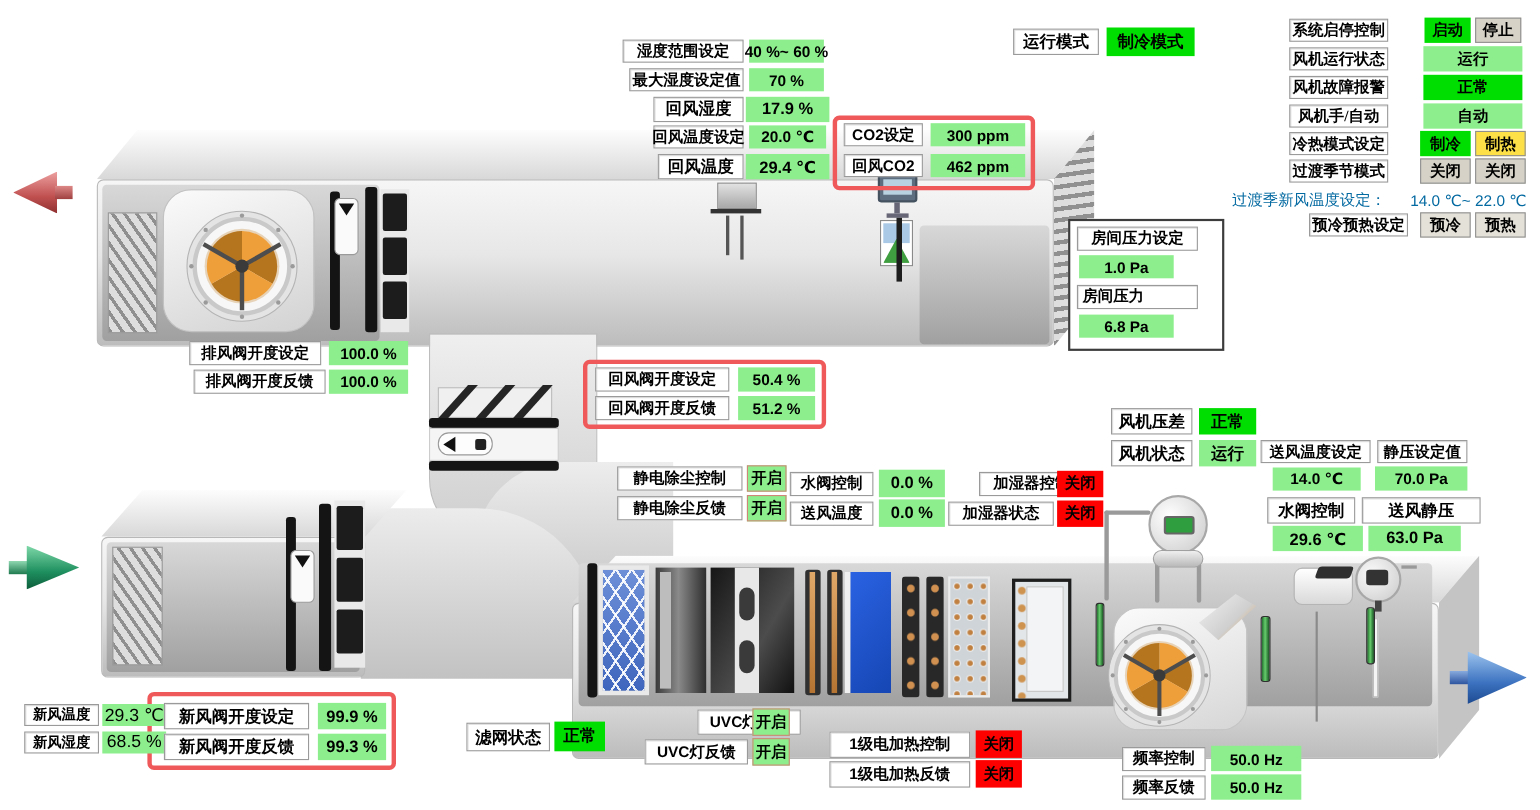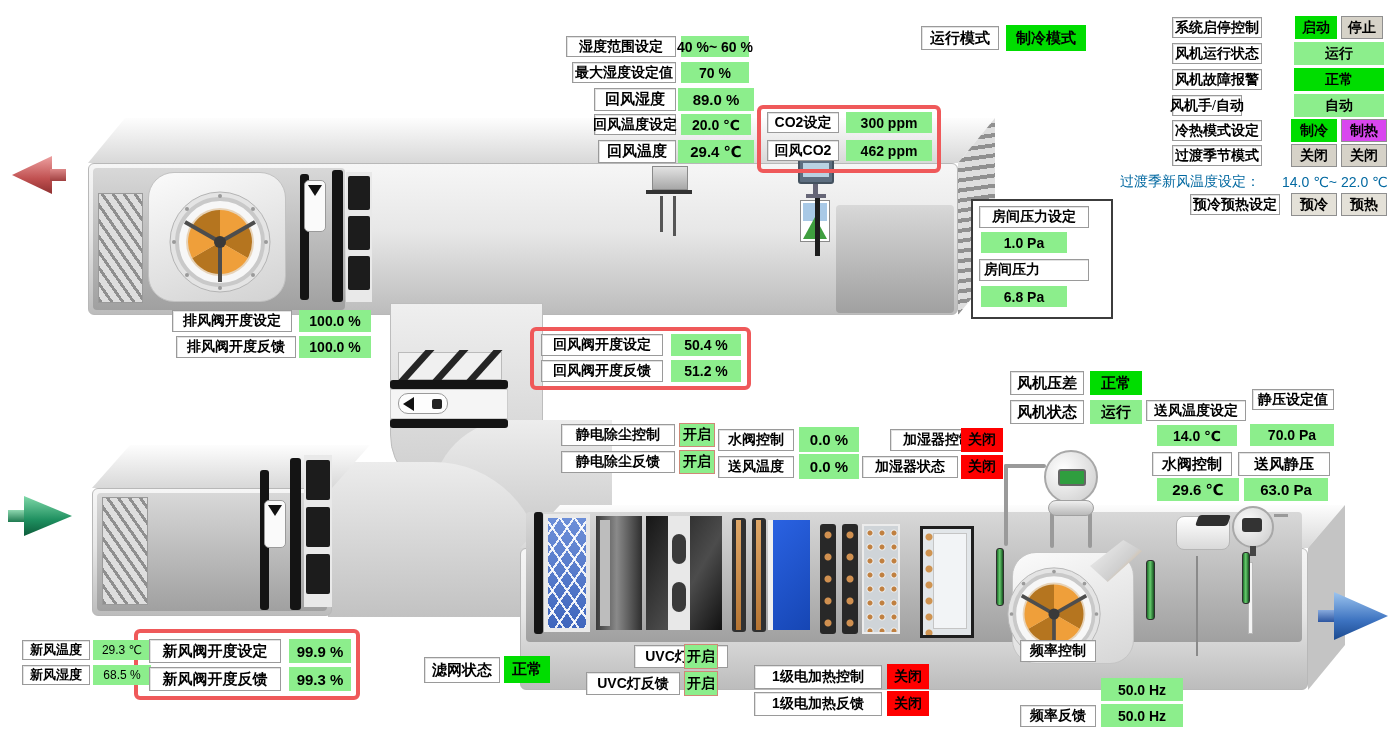--- a/index.html
+++ b/index.html
@@ -13,21 +13,21 @@
   .val{background:#8cee8c;color:#000;font-weight:bold;font-size:14px;display:flex;align-items:center;
        justify-content:center;white-space:nowrap;z-index:10;}
   .vb{background:#00dd00;}
   .vr{background:#ff0000;}
   .tg{border:1px solid #cf8877;}
   .btn-gray{background:#d6d2c8;border:1px solid #8f8f8f;}
   .btn-light{background:#f1efe8;border:1px solid #8f8f8f;}
   .plain{font-size:14px;color:#0369a1;display:flex;align-items:center;white-space:nowrap;z-index:10;}
   .frame-red{border:4px solid #ef595a;border-radius:6px;background:transparent;z-index:9;}
   .frame-dark{border:2px solid #3c3c3c;background:#fff;z-index:8;}
-  .small{font-size:12px;font-weight:normal;}
+  .small{font-size:16px;font-weight:normal;}
   
   .duct-face{background:linear-gradient(180deg,#f6f6f6 0%,#e7e7e7 45%,#bcbcbc 100%);
              border:1px solid #b8b8b8;border-radius:6px;z-index:1;}
   .duct-top{background:linear-gradient(180deg,#fdfdfd,#d8d8d8);z-index:1;}
   .interior{background:linear-gradient(180deg,#d8d8d8,#a0a0a0);border-radius:4px;z-index:2;}
   .grille{background:repeating-linear-gradient(55deg,#8f8f8f 0 3px,#dedede 3px 9px);
           border:1px solid #9a9a9a;z-index:3;}
   .rail{background:#141414;border-radius:3px;z-index:4;}
   .panelset{background:#e9e9e9;z-index:3;}
   .dpanel{background:#1c1c1c;border-radius:2px;}
@@ -266,21 +266,21 @@
               background:linear-gradient(180deg,#7fd8a8 0%,#1e8f5f 60%,#0c5c3a 100%);"></div>
   <div class="abs" style="left:1318px;top:610px;width:18px;height:12px;background:linear-gradient(180deg,#88aadd,#2c55a0);z-index:3;"></div>
   <div class="abs" style="left:1334px;top:592px;width:54px;height:48px;z-index:3;clip-path:polygon(0 0,100% 50%,0 100%);
               background:linear-gradient(180deg,#9cc4ee 0%,#3c72c0 60%,#1c4a90 100%);"></div>
 
   <div class="abs lbl" style="left:566px;top:36px;width:110px;height:21px;">湿度范围设定</div>
   <div class="abs val" style="left:681px;top:36px;width:68px;height:21px;">40 %~ 60 %</div>
   <div class="abs lbl" style="left:572px;top:62px;width:104px;height:21px;">最大湿度设定值</div>
   <div class="abs val" style="left:681px;top:62px;width:68px;height:21px;">70 %</div>
   <div class="abs lbl" style="left:594px;top:88px;width:82px;height:23px;font-size:15px;">回风湿度</div>
-  <div class="abs val" style="left:678px;top:88px;width:76px;height:23px;font-size:15px;">89.0 %</div>
+  <div class="abs val" style="left:678px;top:88px;width:76px;height:23px;font-size:15px;">17.9 %</div>
   <div class="abs lbl" style="left:594px;top:114px;width:82px;height:21px;">回风温度设定</div>
   <div class="abs val" style="left:681px;top:114px;width:70px;height:21px;">20.0 ℃</div>
   <div class="abs lbl" style="left:598px;top:140px;width:78px;height:23px;font-size:15px;">回风温度</div>
   <div class="abs val" style="left:678px;top:140px;width:76px;height:23px;font-size:15px;">29.4 ℃</div>
 
   <div class="abs frame-red" style="left:757px;top:105px;width:184px;height:68px;"></div>
   <div class="abs lbl" style="left:767px;top:112px;width:72px;height:21px;">CO2设定</div>
   <div class="abs val" style="left:846px;top:112px;width:86px;height:21px;">300 ppm</div>
   <div class="abs lbl" style="left:767px;top:140px;width:72px;height:21px;">回风CO2</div>
   <div class="abs val" style="left:846px;top:140px;width:86px;height:21px;">462 ppm</div>
@@ -288,25 +288,25 @@
   <div class="abs lbl" style="left:921px;top:26px;width:78px;height:24px;font-size:15px;">运行模式</div>
   <div class="abs val vb" style="left:1006px;top:25px;width:80px;height:26px;font-size:15px;">制冷模式</div>
 
   <div class="abs lbl" style="left:1172px;top:17px;width:90px;height:21px;">系统启停控制</div>
   <div class="abs val vb" style="left:1295px;top:16px;width:42px;height:23px;">启动</div>
   <div class="abs val btn-gray" style="left:1341px;top:16px;width:42px;height:23px;background:#d6d2c8;">停止</div>
   <div class="abs lbl" style="left:1172px;top:43px;width:90px;height:21px;">风机运行状态</div>
   <div class="abs val" style="left:1294px;top:42px;width:90px;height:23px;">运行</div>
   <div class="abs lbl" style="left:1172px;top:69px;width:90px;height:21px;">风机故障报警</div>
   <div class="abs val vb" style="left:1294px;top:68px;width:90px;height:23px;">正常</div>
-  <div class="abs lbl" style="left:1172px;top:95px;width:70px;height:21px;font-family:Liberation Serif, serif;">风机手/自动</div>
+  <div class="abs lbl" style="left:1172px;top:95px;width:90px;height:21px;font-family:Liberation Serif, serif;">风机手/自动</div>
   <div class="abs val" style="left:1294px;top:94px;width:90px;height:23px;">自动</div>
   <div class="abs lbl" style="left:1172px;top:120px;width:90px;height:21px;">冷热模式设定</div>
   <div class="abs val vb" style="left:1291px;top:119px;width:46px;height:23px;">制冷</div>
-  <div class="abs val btn-light" style="left:1341px;top:119px;width:46px;height:23px;background:#d946ef;">制热</div>
+  <div class="abs val btn-light" style="left:1341px;top:119px;width:46px;height:23px;background:#fde047;">制热</div>
   <div class="abs lbl" style="left:1172px;top:145px;width:90px;height:21px;">过渡季节模式</div>
   <div class="abs val btn-gray" style="left:1291px;top:144px;width:46px;height:23px;background:#d6d2c8;">关闭</div>
   <div class="abs val btn-gray" style="left:1341px;top:144px;width:46px;height:23px;background:#d6d2c8;">关闭</div>
   <div class="abs plain" style="left:1096px;top:172px;width:164px;height:20px;justify-content:flex-end;">过渡季新风温度设定：</div>
   <div class="abs plain" style="left:1282px;top:172px;width:116px;height:20px;">14.0 ℃~ 22.0 ℃</div>
   <div class="abs lbl" style="left:1190px;top:194px;width:90px;height:21px;">预冷预热设定</div>
   <div class="abs val btn-gray" style="left:1291px;top:193px;width:46px;height:23px;background:#e4e1d8;">预冷</div>
   <div class="abs val btn-gray" style="left:1341px;top:193px;width:46px;height:23px;background:#e4e1d8;">预热</div>
 
   <div class="abs frame-dark" style="left:971px;top:199px;width:142px;height:120px;"></div>
@@ -325,25 +325,25 @@
   <div class="abs val" style="left:671px;top:334px;width:70px;height:22px;">50.4 %</div>
   <div class="abs lbl" style="left:541px;top:360px;width:122px;height:22px;">回风阀开度反馈</div>
   <div class="abs val" style="left:671px;top:360px;width:70px;height:22px;">51.2 %</div>
 
   <div class="abs lbl" style="left:1010px;top:371px;width:74px;height:24px;font-size:15px;">风机压差</div>
   <div class="abs val vb" style="left:1090px;top:371px;width:52px;height:24px;font-size:15px;">正常</div>
   <div class="abs lbl" style="left:1010px;top:400px;width:74px;height:24px;font-size:15px;">风机状态</div>
   <div class="abs val" style="left:1090px;top:400px;width:52px;height:24px;font-size:15px;">运行</div>
 
   <div class="abs lbl" style="left:1146px;top:400px;width:100px;height:21px;">送风温度设定</div>
-  <div class="abs lbl" style="left:1252px;top:389px;width:82px;height:21px;">静压设定值</div>
+  <div class="abs lbl" style="left:1252px;top:400px;width:82px;height:21px;">静压设定值</div>
   <div class="abs val" style="left:1157px;top:425px;width:80px;height:21px;">14.0 ℃</div>
   <div class="abs val" style="left:1250px;top:424px;width:84px;height:22px;">70.0 Pa</div>
   <div class="abs lbl" style="left:1152px;top:452px;width:80px;height:24px;font-size:15px;">水阀控制</div>
-  <div class="abs lbl" style="left:1238px;top:452px;width:92px;height:24px;font-size:15px;">送风静压</div>
+  <div class="abs lbl" style="left:1238px;top:452px;width:108px;height:24px;font-size:15px;">送风静压</div>
   <div class="abs val" style="left:1157px;top:478px;width:82px;height:23px;font-size:15px;">29.6 ℃</div>
   <div class="abs val" style="left:1244px;top:478px;width:84px;height:23px;font-size:15px;">63.0 Pa</div>
 
   <div class="abs lbl" style="left:561px;top:424px;width:114px;height:22px;">静电除尘控制</div>
   <div class="abs val tg" style="left:679px;top:423px;width:36px;height:24px;">开启</div>
   <div class="abs lbl" style="left:561px;top:451px;width:114px;height:22px;">静电除尘反馈</div>
   <div class="abs val tg" style="left:679px;top:450px;width:36px;height:24px;">开启</div>
   <div class="abs lbl" style="left:718px;top:429px;width:76px;height:22px;">水阀控制</div>
   <div class="abs val" style="left:799px;top:427px;width:60px;height:25px;font-size:15px;">0.0 %</div>
   <div class="abs lbl" style="left:718px;top:456px;width:76px;height:22px;">送风温度</div>
@@ -370,18 +370,18 @@
   <div class="abs lbl" style="left:586px;top:645px;width:94px;height:23px;margin-left:48px;">UVC灯控制</div>
   <div class="abs val tg" style="left:684px;top:644px;width:34px;height:25px;">开启</div>
   <div class="abs lbl" style="left:586px;top:672px;width:94px;height:23px;">UVC灯反馈</div>
   <div class="abs val tg" style="left:684px;top:671px;width:34px;height:25px;">开启</div>
 
   <div class="abs lbl" style="left:754px;top:665px;width:128px;height:24px;">1级电加热控制</div>
   <div class="abs val vr" style="left:887px;top:664px;width:42px;height:25px;">关闭</div>
   <div class="abs lbl" style="left:754px;top:692px;width:128px;height:24px;">1级电加热反馈</div>
   <div class="abs val vr" style="left:887px;top:691px;width:42px;height:25px;">关闭</div>
 
-  <div class="abs lbl" style="left:1020px;top:640px;width:76px;height:22px;text-align:right;">频率控制</div>
+  <div class="abs lbl" style="left:1020px;top:679px;width:76px;height:22px;text-align:right;">频率控制</div>
   <div class="abs val" style="left:1101px;top:678px;width:82px;height:23px;">50.0 Hz</div>
   <div class="abs lbl" style="left:1020px;top:705px;width:76px;height:22px;">频率反馈</div>
   <div class="abs val" style="left:1101px;top:704px;width:82px;height:23px;">50.0 Hz</div>
 
 </div>
 
 </body></html>

